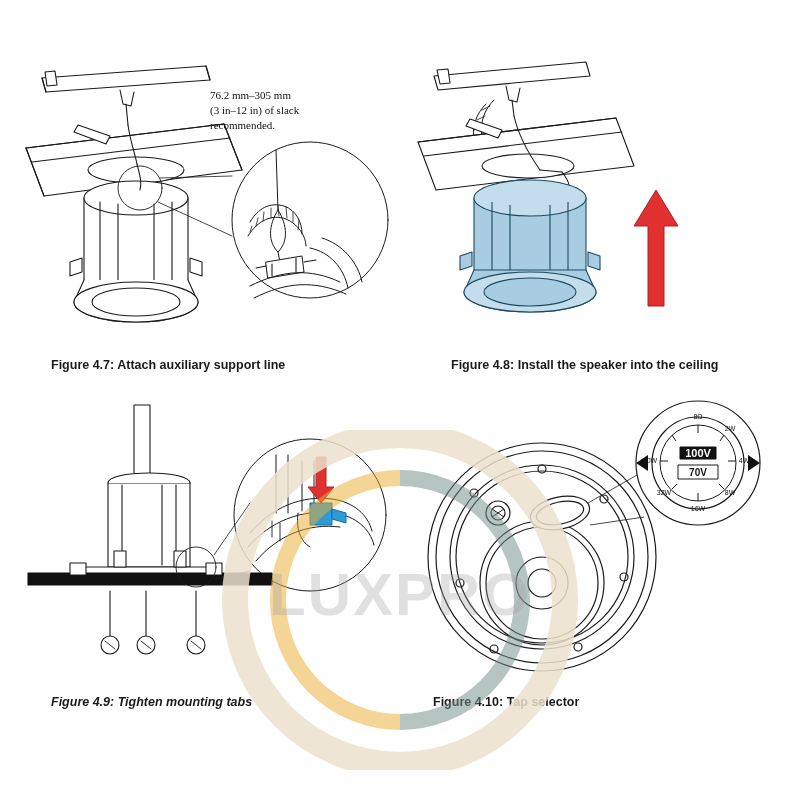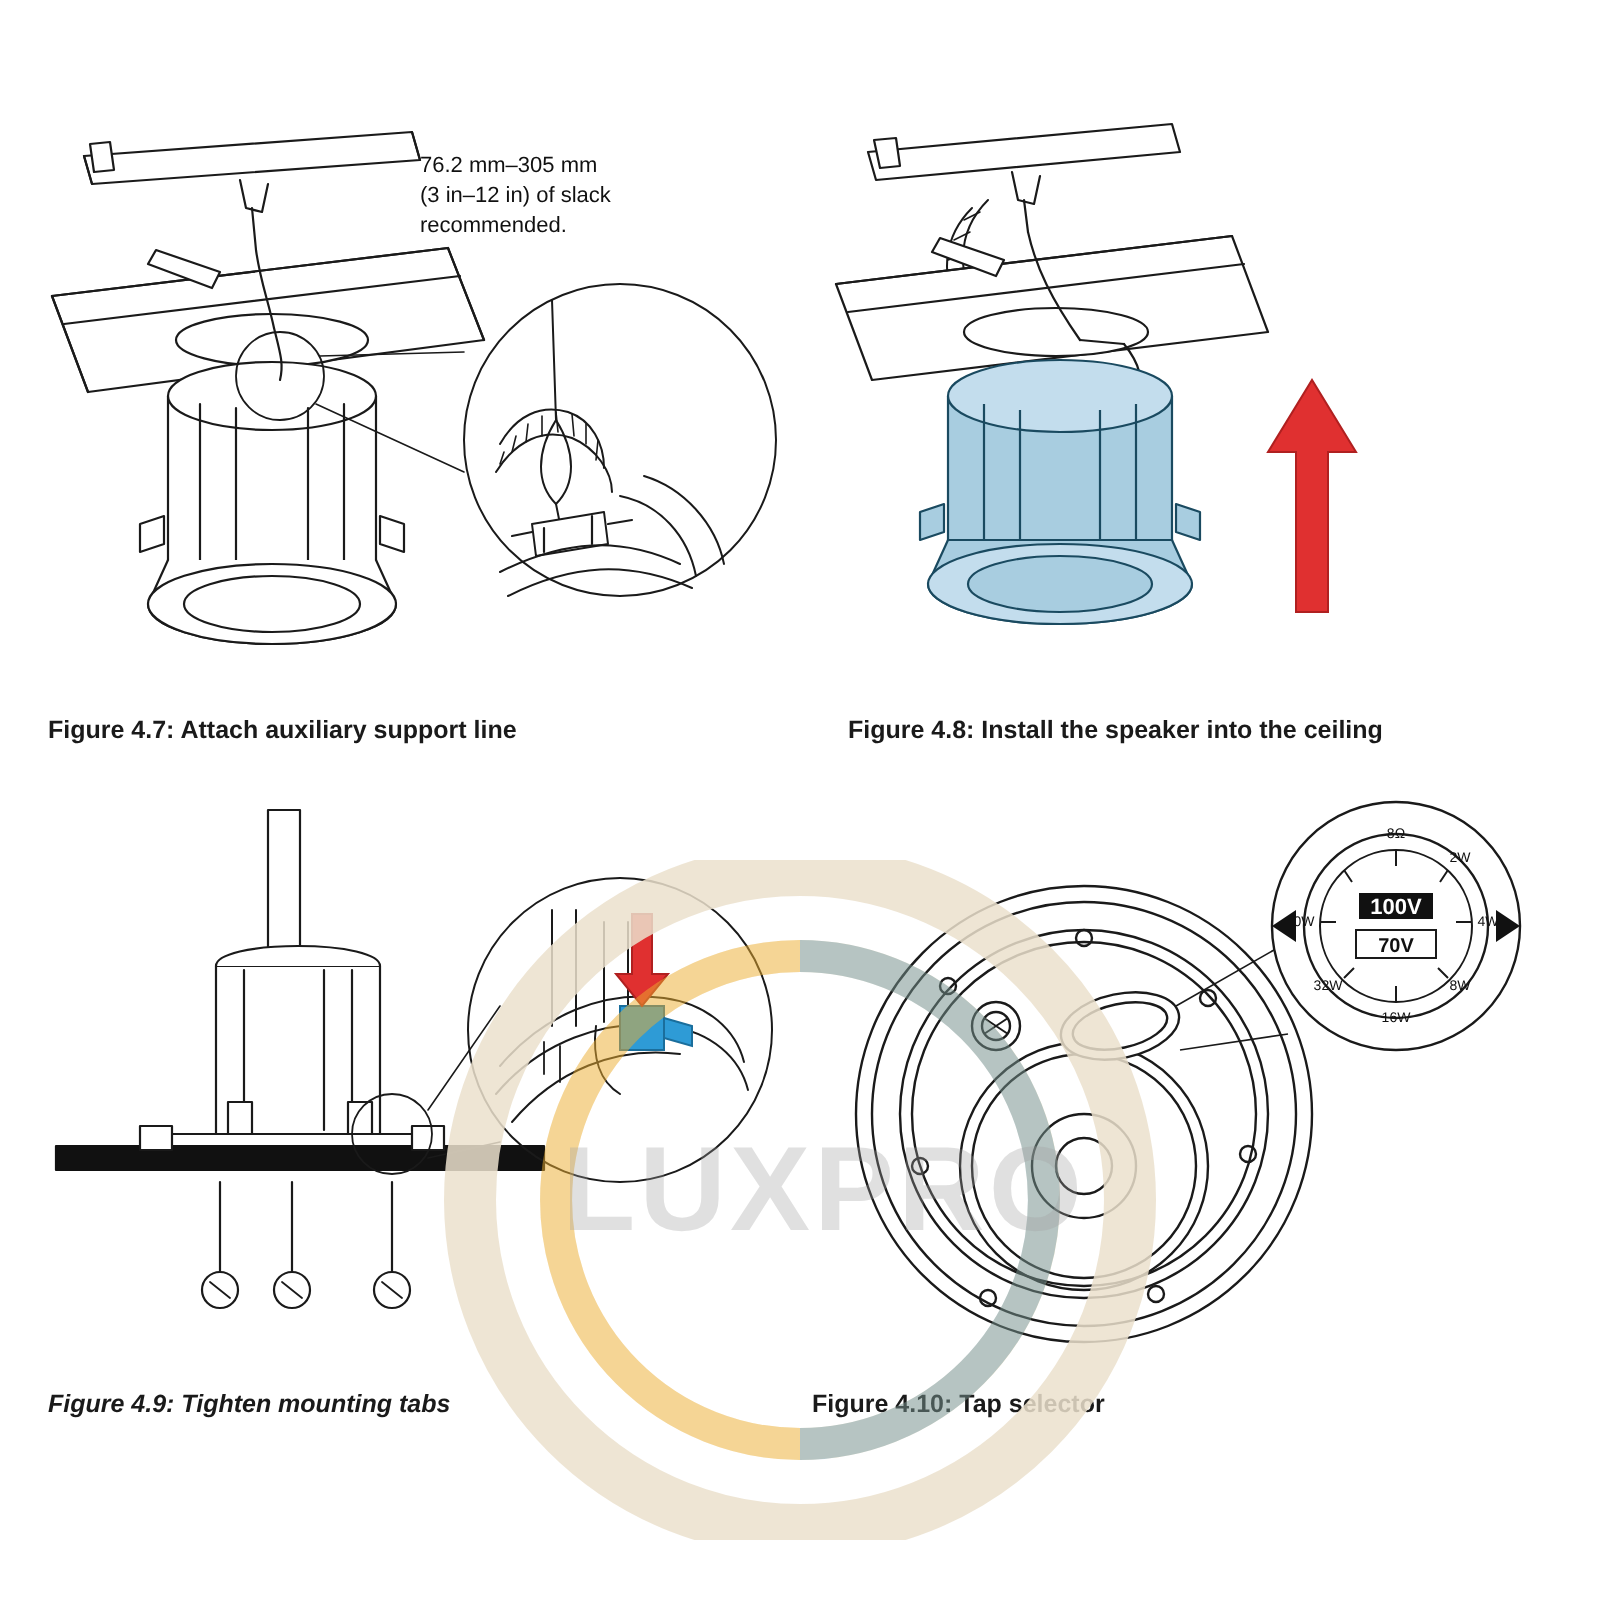--- a/index.html
+++ b/index.html
@@ -25,21 +25,21 @@
     position: absolute;
     left: 150px;
     top: 430px;
     width: 500px;
     height: 340px;
     pointer-events: none;
     z-index: 5;
   }
   .wm-text {
     position: absolute;
-    left: 12px;
+    left: 0;
     top: 130px;
     width: 500px;
     text-align: center;
     font-family: "Liberation Sans", sans-serif;
     font-size: 60px;
     font-weight: bold;
     letter-spacing: 2px;
     color: rgba(160,160,160,0.33);
     user-select: none;
   }
@@ -50,27 +50,29 @@
   }
   .fig {
     position: absolute;
   }
   .fig-caption {
     font-family: "Liberation Sans", sans-serif;
     font-size: 12.5px;
     font-weight: bold;
     color: #1a1a1a;
     white-space: nowrap;
+    margin-left: 27px;
   }
   .callout-text {
-    font-family: Liberation Sans, sans-serif;
+    font-family: Liberation Serif, serif;
     font-size: 11px;
     color: #111;
     line-height: 1.35;
     white-space: nowrap;
+    margin-top: 12px;
   }
   svg { display: block; }
 </style>
 </head>
 <body>
 
 <div class="page">
 
   <div class="watermark">
     <svg width="500" height="340" viewBox="0 0 500 340" aria-hidden="true">

